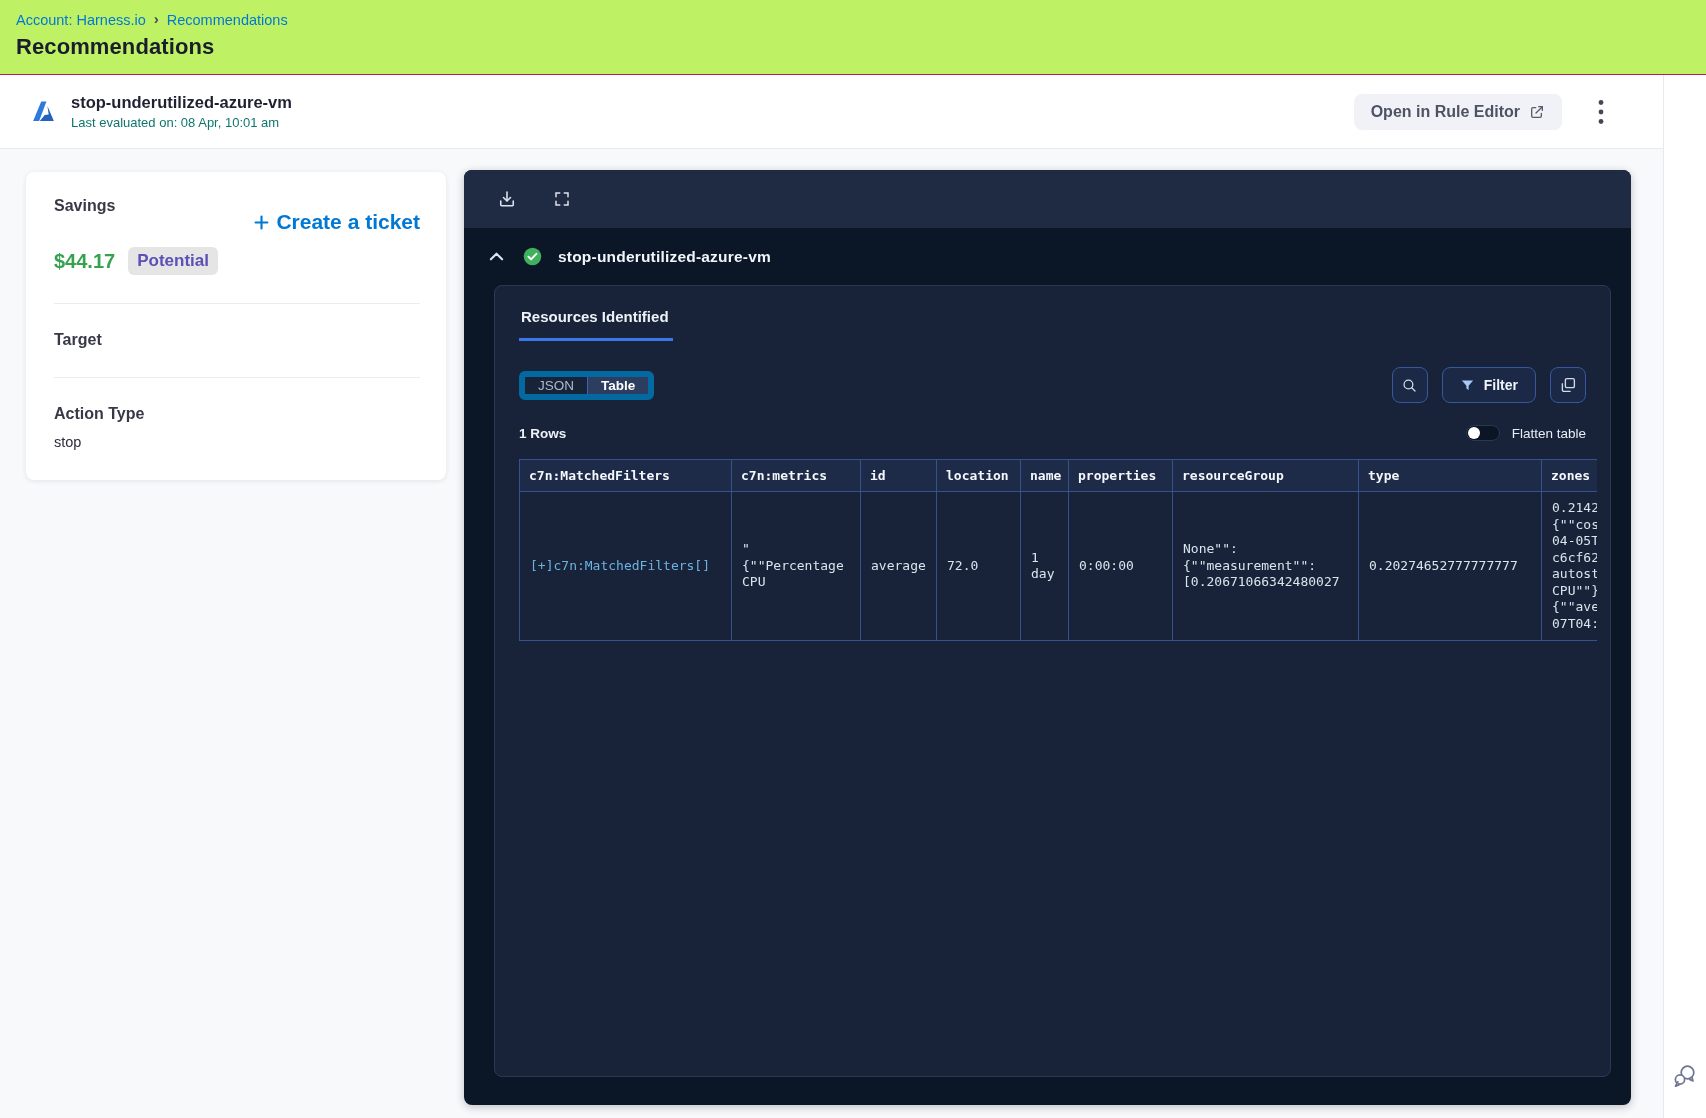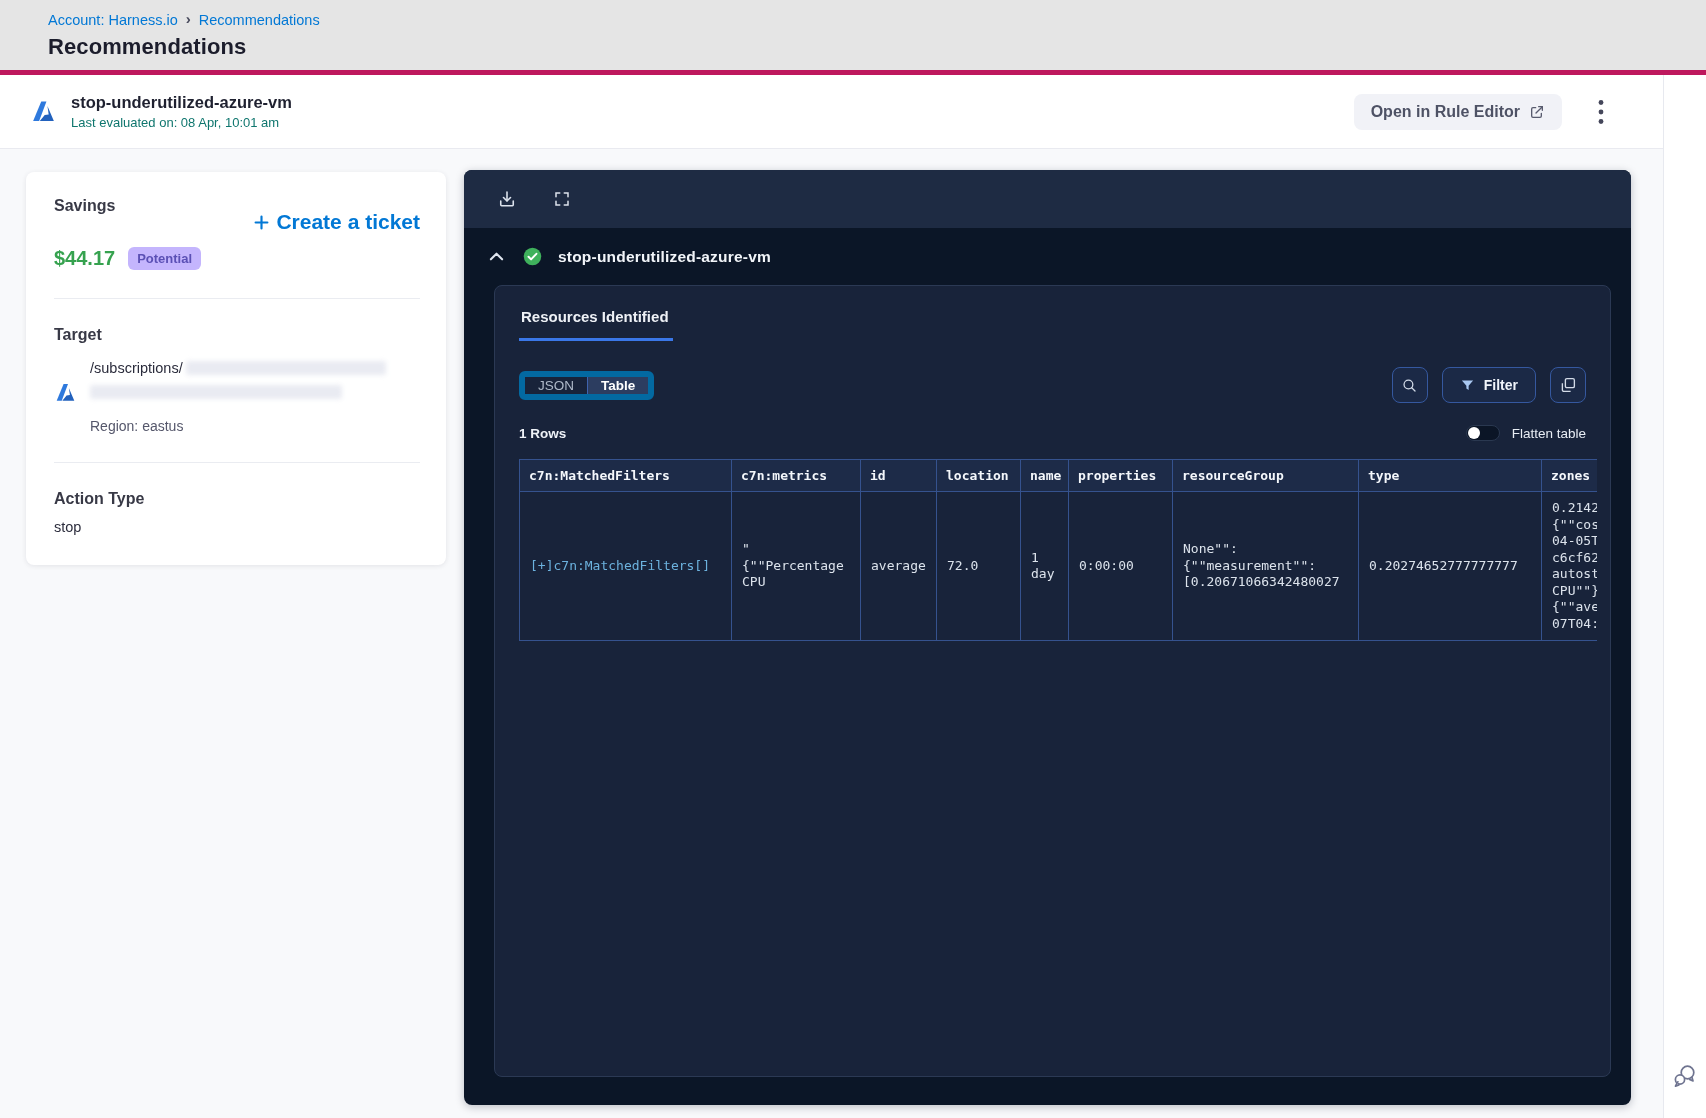--- a/index.html
+++ b/index.html
@@ -1,19 +1,19 @@
 <!DOCTYPE html>
 <html><head>
 <meta charset="utf-8">
 <style>
   * { margin:0; padding:0; box-sizing:border-box; }
   html,body { width:1706px; height:1118px; background:#ffffff; font-family:"Liberation Sans", sans-serif; overflow:hidden; }
 
   
-  .topbar { position:absolute; left:0; top:0; width:1706px; height:75px; background:#e5e5e5; border-bottom:5px solid #be185d; padding:11px 0 0 48px; }
+  .topbar { position:absolute; left:0; top:0; width:1706px; height:75px; background:#bef264; border-bottom:1px solid #be185d; padding:11px 0 0 16px; }
   .breadcrumb { font-size:14.5px; display:flex; align-items:center; gap:8px; }
   .breadcrumb a { color:#0278d5; text-decoration:none; cursor:pointer; }
   .crumb-sep { color:#4a4c5e; font-size:15px; font-weight:700; transform:translateY(-1px); }
   .page-title { margin-top:6px; font-size:22px; font-weight:700; color:#1c1d2c; letter-spacing:.1px; }
 
   
   .rule-header { position:absolute; left:0; top:75px; width:1706px; height:74px; background:#fff; border-bottom:1px solid #e9eaf0; display:flex; align-items:center; padding:0 96px 0 30px; }
   .rule-id { display:flex; align-items:center; gap:14px; }
   .rule-name { font-size:16.5px; font-weight:700; color:#1f2130; }
   .rule-sub { font-size:13px; color:#0f766e; margin-top:3px; }
@@ -24,21 +24,21 @@
   
   .content { position:absolute; left:0; top:149px; width:1706px; height:969px; background:#f8f9fb; }
 
   
   .savings-card { position:absolute; left:26px; top:23px; width:420px; background:#fff; border-radius:8px; box-shadow:0 1px 5px rgba(40,41,61,.10); padding:25px 26px 30px 28px; }
   .card-label { font-size:16px; font-weight:700; color:#383946; }
   .card-top { display:flex; justify-content:space-between; align-items:flex-start; }
   .create-ticket { display:flex; align-items:center; gap:7px; color:#0278d5; font-size:21px; font-weight:700; text-decoration:none; cursor:pointer; margin-top:13px; }
   .amount-row { display:flex; align-items:center; gap:13px; margin-top:13px; }
   .savings-amount { font-size:20px; font-weight:700; color:#36a24f; }
-  .potential-badge { background:#c4b5fd; color:#5b50b5; font-size:13px; font-weight:600; padding:4px 9px; border-radius:6px;text-align:right; }
+  .potential-badge { background:#e5e5e5; color:#5b50b5; font-size:17px; font-weight:600; padding:4px 9px; border-radius:6px;text-align:right; }
   .card-divider { border:none; border-top:1px solid #eaecf1; margin-top:28px; }
   .section-label { margin-top:27px; }
   .target-row { display:flex; margin-top:16px; }
   .target-icon-col { width:24px; padding-top:21px; }
   .target-text-col { margin-left:12px; flex:1; }
   .target-path { font-size:14.5px; color:#2b2c3c; display:flex; align-items:center; }
   .redact { display:inline-block; background:#e9ebf2; border-radius:2px; filter:blur(2.5px); }
   .redact-1 { width:200px; height:14px; margin-left:3px; }
   .redact-2 { width:252px; height:14px; margin-top:9px; }
   .region-line { margin-top:15px; font-size:14px; color:#55576b; }
@@ -142,38 +142,20 @@
         </span>
         <span>Create a ticket</span>
       </a>
     </div>
     <div class="amount-row">
       <span class="savings-amount">$44.17</span>
       <span class="potential-badge">Potential</span>
     </div>
     <hr class="card-divider">
     <div class="card-label section-label">Target</div>
-    <div class="target-row">
-      <div class="target-icon-col">
-        <span>
-          <svg width="23" height="23" viewBox="0 0 24 24">
-            <path fill="#2e79dd" d="M10 3h4.6L8.1 20.5H2.8z"></path>
-            <path fill="#2261bd" d="M15.5 7.2 21.2 20.5H8.7l4.4-5.3 3.5-.5z"></path>
-          </svg>
-        </span>
-      </div>
-      <div class="target-text-col">
-        <div class="target-path">
-          <span>/subscriptions/</span>
-          <span class="redact redact-1"></span>
-        </div>
-        <div class="redact redact-2"></div>
-        <div class="region-line">Region: eastus</div>
-      </div>
-    </div>
     <hr class="card-divider">
     <div class="card-label section-label">Action Type</div>
     <div class="action-value">stop</div>
   </aside>
 
   <section class="dark-panel">
     <div class="panel-toolbar">
       <button class="tool-icon-btn">
         <svg width="20" height="20" viewBox="0 0 24 24" fill="none" stroke="#dde3ed" stroke-width="1.9" stroke-linecap="round" stroke-linejoin="round">
           <path d="M12 3.5V14"></path>

